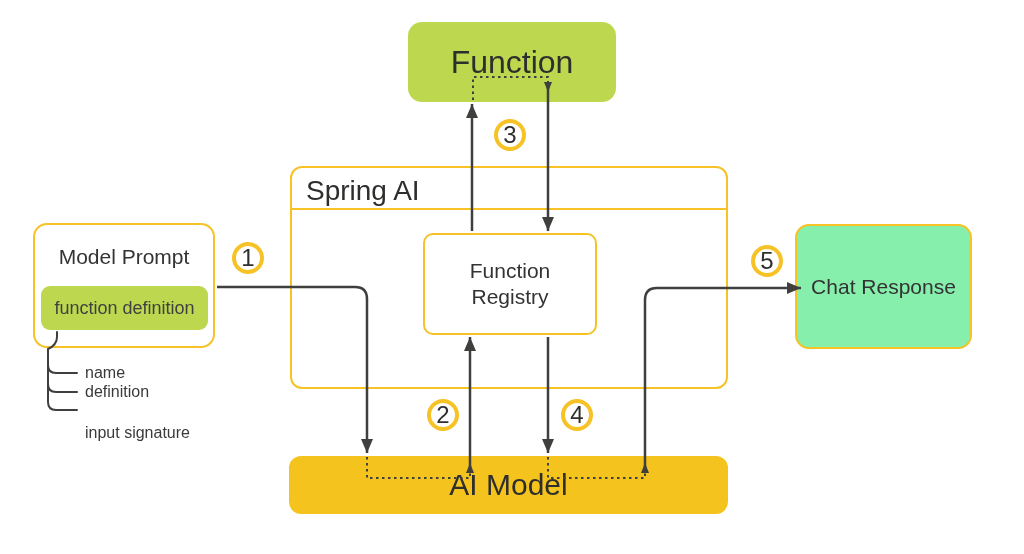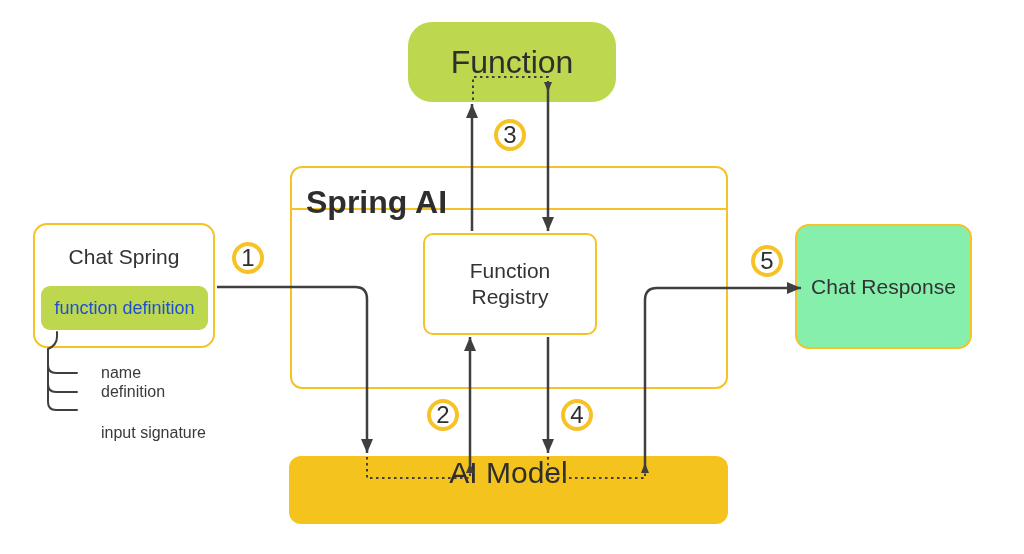--- a/index.html
+++ b/index.html
@@ -5,70 +5,70 @@
   html,body{margin:0;padding:0;background:#ffffff;overflow:hidden;}
   .canvas{
     position:relative;width:1024px;height:554px;background:#ffffff;
     font-family:"Liberation Sans", sans-serif;color:#333333;
   }
   .canvas *{box-sizing:border-box;}
   .box{position:absolute;}
   
   .function-box{
     left:408px;top:22px;width:208px;height:80px;
-    background:#BDD84E;border-radius:24px;
+    background:#BDD84E;border-radius:14px;
     display:flex;align-items:center;justify-content:center;
     font-size:32px;color:#2e2e2d;
   }
   .spring-box{
     left:290px;top:166px;width:438px;height:223px;
     border:2.5px solid #F6C226;border-radius:12px;background:transparent;
   }
   .spring-header{
     height:42px;border-bottom:2.5px solid #F6C226;
-    padding:16px 0 0 14px;font-size:32px;color:#2e2e2d;font-weight:bold;
+    padding:7px 0 0 14px;font-size:28px;color:#2e2e2d;
   }
   .registry-box{
     left:423px;top:233px;width:174px;height:102px;
     background:#ffffff;border:2.5px solid #F6C226;border-radius:10px;
     display:flex;align-items:center;justify-content:center;
     font-size:21px;line-height:1.25;text-align:center;
   }
   .registry-box .wrap{width:110px;}
   .chat-prompt-box{
     left:33px;top:223px;width:182px;height:125px;
     background:#ffffff;border:2.5px solid #F6C226;border-radius:14px;
   }
   .chat-prompt-title{margin-top:20px;text-align:center;font-size:21px;}
   .fn-def-box{
     position:absolute;left:6px;top:61px;width:167px;height:44px;
     background:#BDD84E;border-radius:9px;
     display:flex;align-items:center;justify-content:center;
-    font-size:18px;color:#1d4ed8;
+    font-size:18px;color:#404040;
   }
   .chat-response-box{
     left:795px;top:224px;width:177px;height:125px;
     background:#86efac;border:2.5px solid #F6C226;border-radius:14px;
     display:flex;align-items:center;justify-content:center;font-size:21px;
   }
   .ai-model-box{
-    left:289px;top:456px;width:439px;height:68px;
+    left:289px;top:456px;width:439px;height:58px;
     background:#F5C31D;border-radius:12px;
-    display:flex;justify-content:center;
+    display:flex;align-items:center;justify-content:center;
     font-size:30px;color:#2e2e2d;
   }
   
   .badge{
     position:absolute;width:32px;height:32px;border-radius:50%;
     background:#ffffff;border:4px solid #F6C226;
     display:flex;align-items:center;justify-content:center;
     font-size:24px;color:#2f2f2f;line-height:1;
   }
   
-  .anno{position:absolute;font-size:16px;color:#3a3a39;white-space:nowrap;margin-left:16px;}
+  .anno{position:absolute;font-size:16px;color:#3a3a39;white-space:nowrap;}
   
   .connectors{position:absolute;left:0;top:0;width:1024px;height:554px;pointer-events:none;}
   .connectors path.s{fill:none;stroke:#3F3F3E;stroke-width:2.5;}
   .connectors path.d{fill:none;stroke:#3F3F3E;stroke-width:2;stroke-dasharray:2.5 3.5;}
   .connectors path.b{fill:none;stroke:#3F3F3E;stroke-width:2;stroke-linecap:round;}
 </style>
 </head>
 <body>
 
 <div class="canvas">
@@ -81,21 +81,21 @@
     <div class="spring-header">
       <span>Spring AI</span>
     </div>
   </div>
 
   <div class="box registry-box">
     <div class="wrap">Function Registry</div>
   </div>
 
   <div class="box chat-prompt-box">
-    <div class="chat-prompt-title">Chat Spring</div>
+    <div class="chat-prompt-title">Model Prompt</div>
     <div class="fn-def-box">
       <span>function definition</span>
     </div>
   </div>
 
   <div class="box chat-response-box">
     <span>Chat Response</span>
   </div>
 
   <div class="box ai-model-box">

